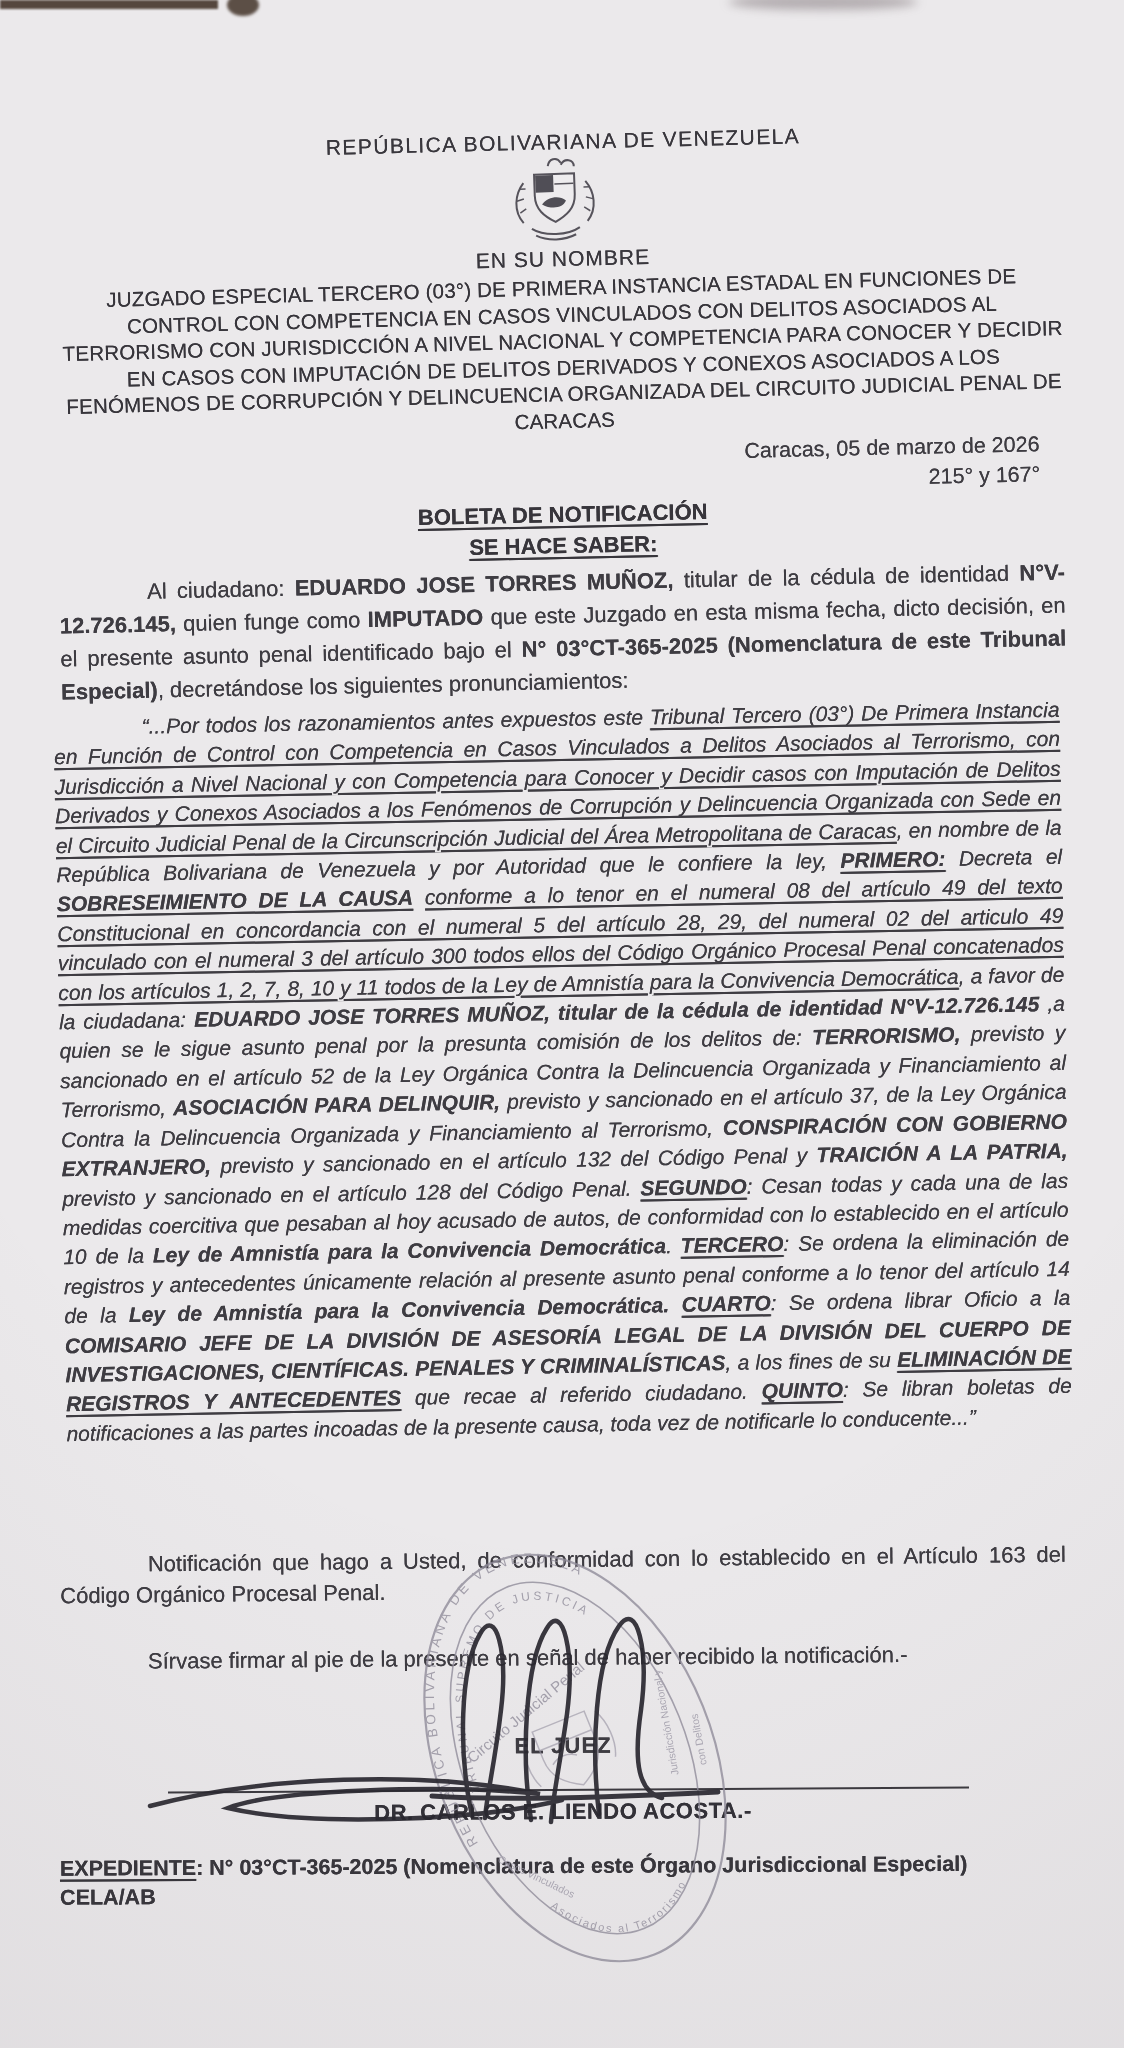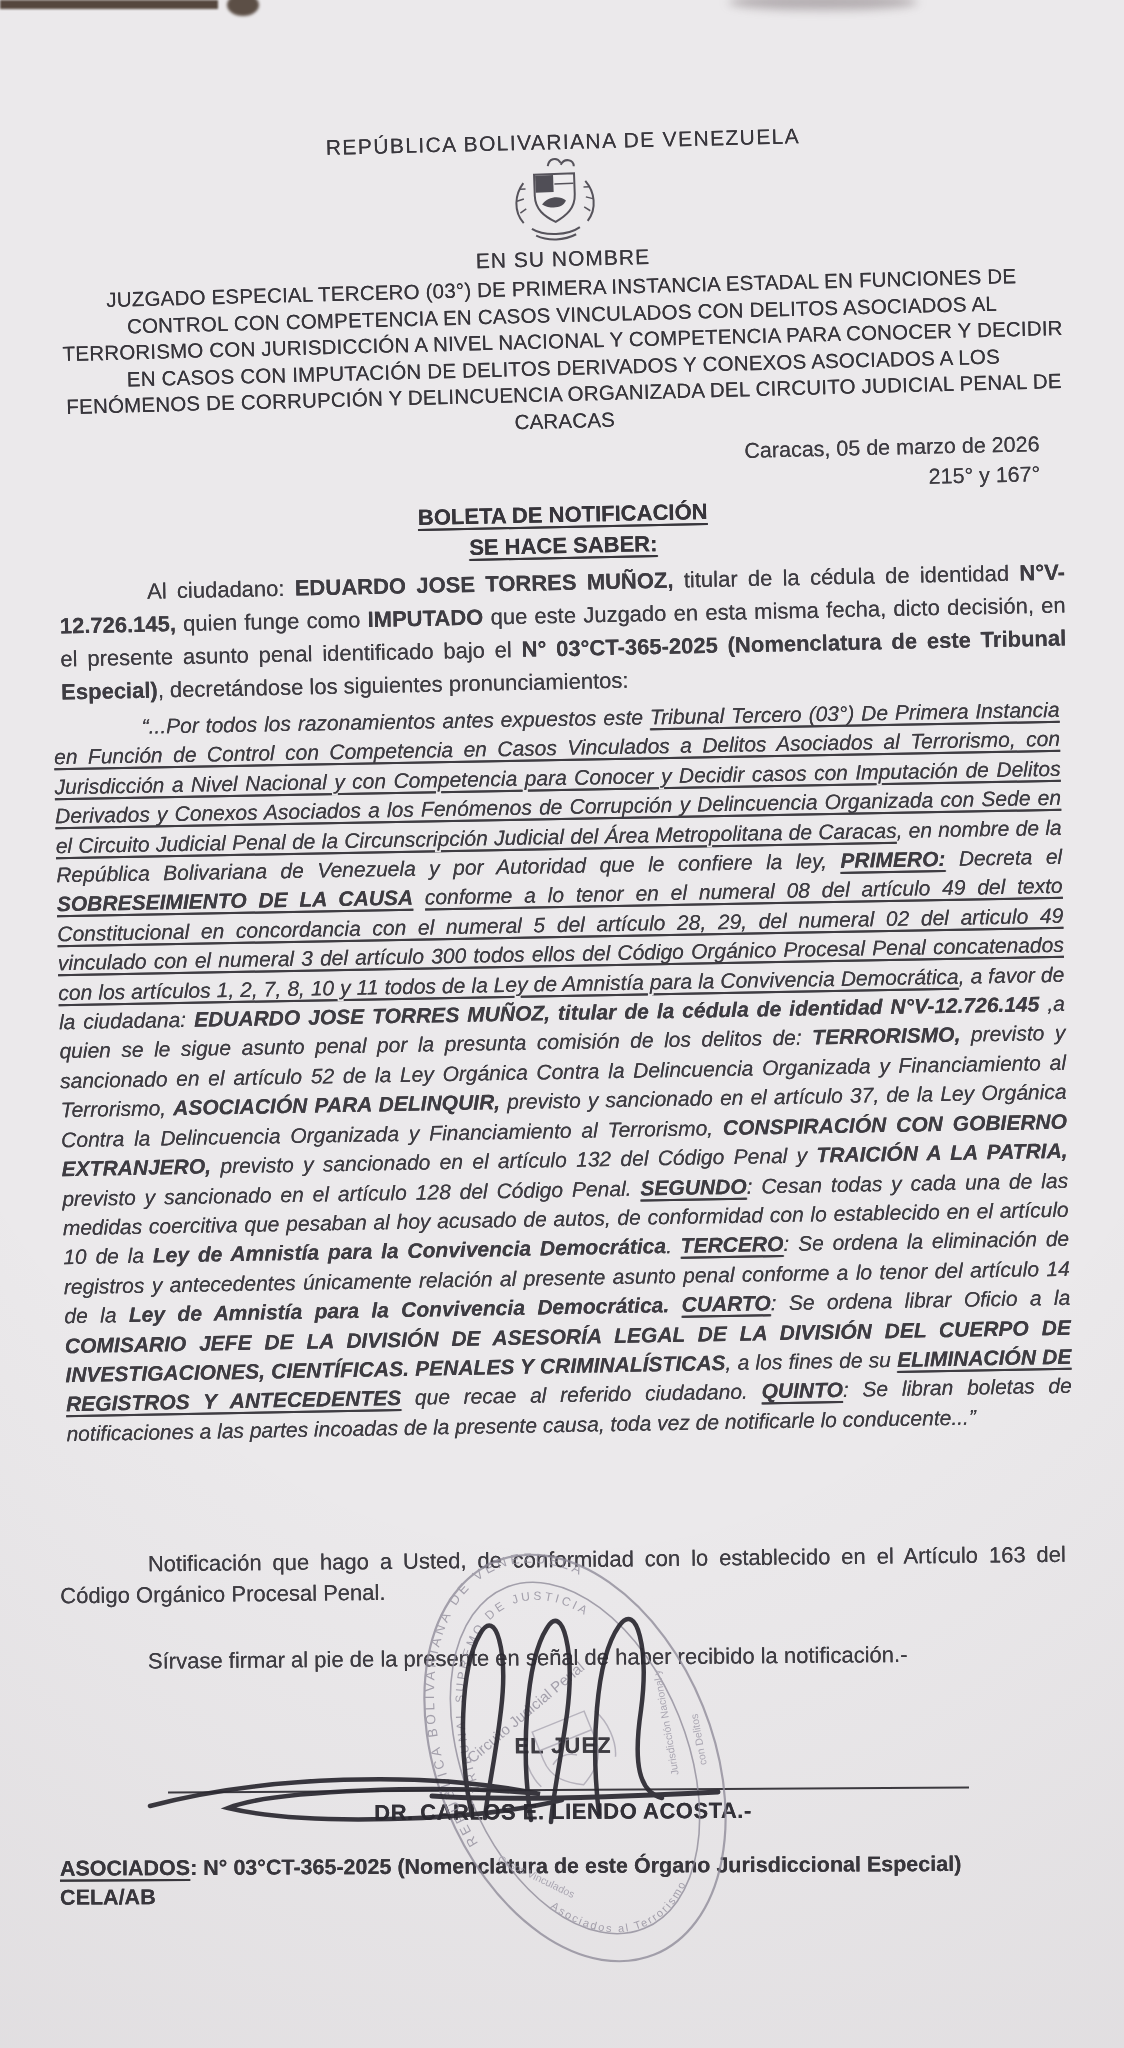--- a/index.html
+++ b/index.html
@@ -84,21 +84,21 @@
   <div class="sec sec-addressee txt"><span>Al ciudadano: </span><span class="seg-b">EDUARDO JOSE TORRES MUÑOZ,</span><span> titular de la cédula de identidad </span><span class="seg-b">N°V-12.726.145,</span><span>  quien funge como </span><span class="seg-b">IMPUTADO</span><span> que este Juzgado en esta misma fecha, dicto decisión, en el presente asunto penal identificado bajo el </span><span class="seg-b">N° 03°CT-365-2025 (Nomenclatura de este Tribunal Especial)</span><span>, decretándose los siguientes pronunciamientos:</span></div>
   <div class="sec sec-quote txt"><span class="seg-i">“...Por todos los razonamientos antes expuestos este </span><span class="seg-i seg-u">Tribunal Tercero (03°) De Primera Instancia en Función de Control con Competencia en Casos Vinculados a Delitos Asociados al Terrorismo, con Jurisdicción a Nivel Nacional y con Competencia para Conocer y Decidir casos con Imputación de Delitos Derivados y Conexos Asociados a los Fenómenos de Corrupción y Delincuencia Organizada con Sede en el Circuito Judicial Penal de la Circunscripción Judicial del Área Metropolitana de Caracas</span><span class="seg-i">, en nombre de la República Bolivariana de Venezuela y por Autoridad que le confiere la ley, </span><span class="seg-b seg-i seg-u">PRIMERO:</span><span class="seg-i"> Decreta el </span><span class="seg-b seg-i seg-u">SOBRESEIMIENTO DE LA CAUSA</span><span class="seg-i"> </span><span class="seg-i seg-u">conforme a lo tenor en el numeral 08 del artículo 49 del texto Constitucional en concordancia con el numeral 5 del artículo 28, 29, del numeral 02 del articulo 49 vinculado con el numeral 3 del artículo 300 todos ellos del Código Orgánico Procesal Penal concatenados con los artículos 1, 2, 7, 8, 10 y 11 todos de la Ley de Amnistía para la Convivencia Democrática</span><span class="seg-i">, a favor de la ciudadana:  </span><span class="seg-b seg-i">EDUARDO JOSE TORRES MUÑOZ, titular de la cédula de identidad N°V-12.726.145</span><span class="seg-i"> ,a quien se le sigue asunto penal por la presunta comisión de los delitos de: </span><span class="seg-b seg-i">TERRORISMO,</span><span class="seg-i"> previsto y sancionado en el artículo 52 de la Ley Orgánica Contra la Delincuencia Organizada y Financiamiento al Terrorismo, </span><span class="seg-b seg-i">ASOCIACIÓN PARA DELINQUIR,</span><span class="seg-i"> previsto y sancionado en el artículo 37, de la Ley Orgánica Contra la Delincuencia Organizada y Financiamiento al Terrorismo, </span><span class="seg-b seg-i">CONSPIRACIÓN CON GOBIERNO EXTRANJERO,</span><span class="seg-i"> previsto y sancionado en el artículo 132 del Código Penal y </span><span class="seg-b seg-i">TRAICIÓN A LA PATRIA,</span><span class="seg-i"> previsto y sancionado en el artículo 128 del Código Penal. </span><span class="seg-b seg-i seg-u">SEGUNDO</span><span class="seg-i">: Cesan todas y cada una de las medidas coercitiva que pesaban al hoy acusado de autos, de conformidad con lo establecido en el artículo 10 de la </span><span class="seg-b seg-i">Ley de Amnistía para la Convivencia Democrática</span><span class="seg-i">. </span><span class="seg-b seg-i seg-u">TERCERO</span><span class="seg-i">: Se ordena la eliminación de registros y antecedentes únicamente relación al presente asunto penal conforme a lo tenor del artículo 14 de la </span><span class="seg-b seg-i">Ley de Amnistía para la Convivencia Democrática.</span><span class="seg-i"> </span><span class="seg-b seg-i seg-u">CUARTO</span><span class="seg-i">: Se ordena librar Oficio a la </span><span class="seg-b seg-i">COMISARIO JEFE DE LA DIVISIÓN DE ASESORÍA LEGAL DE LA DIVISIÓN DEL CUERPO DE INVESTIGACIONES, CIENTÍFICAS. PENALES Y CRIMINALÍSTICAS</span><span class="seg-i">, a los fines de su </span><span class="seg-b seg-i seg-u">ELIMINACIÓN DE REGISTROS Y ANTECEDENTES</span><span class="seg-i"> que recae al referido ciudadano.  </span><span class="seg-b seg-i seg-u">QUINTO</span><span class="seg-i">: Se libran boletas de notificaciones a las partes incoadas de la presente causa, toda vez de notificarle lo conducente...”</span></div>
   <div class="sec sec-notif txt">Notificación que hago a Usted, de conformidad con lo establecido en el Artículo 163 del Código Orgánico Procesal Penal.</div>
   <div class="sec sec-sirvase txt">Sírvase firmar al pie de la presente en señal de haber recibido la notificación.-</div>
 
   <div class="sec sec-juez txt">EL JUEZ</div>
   <div class="sig-line"></div>
   <div class="sec sec-drname txt">DR. CARLOS E. LIENDO ACOSTA.-</div>
 
   <div class="sec sec-footer">
-    <div class="txt"><span class="seg-b seg-u">ASOCIADOS</span><span class="seg-b">: N° 03°CT-365-2025 (Nomenclatura de este Órgano Jurisdiccional Especial)</span></div>
+    <div class="txt"><span class="seg-b seg-u">EXPEDIENTE</span><span class="seg-b">: N° 03°CT-365-2025 (Nomenclatura de este Órgano Jurisdiccional Especial)</span></div>
     <div class="txt">CELA/AB</div>
   </div>
 
   <svg class="overlay" width="1124" height="2048" viewBox="0 0 1124 2048">
     <g transform="rotate(-22 575 1758)" opacity="0.8">
       <ellipse cx="575" cy="1758" rx="138" ry="212" fill="none" stroke="#918d9b" stroke-width="2.2"></ellipse>
       <ellipse cx="575" cy="1758" rx="112" ry="184" fill="none" stroke="#918d9b" stroke-width="1.6"></ellipse>
       <defs>
         <path id="arcOuter" d="M 460 1830 A 126 196 0 1 1 690 1830" fill="none"></path>
         <path id="arcInner" d="M 482 1822 A 100 168 0 1 1 668 1822" fill="none"></path>

